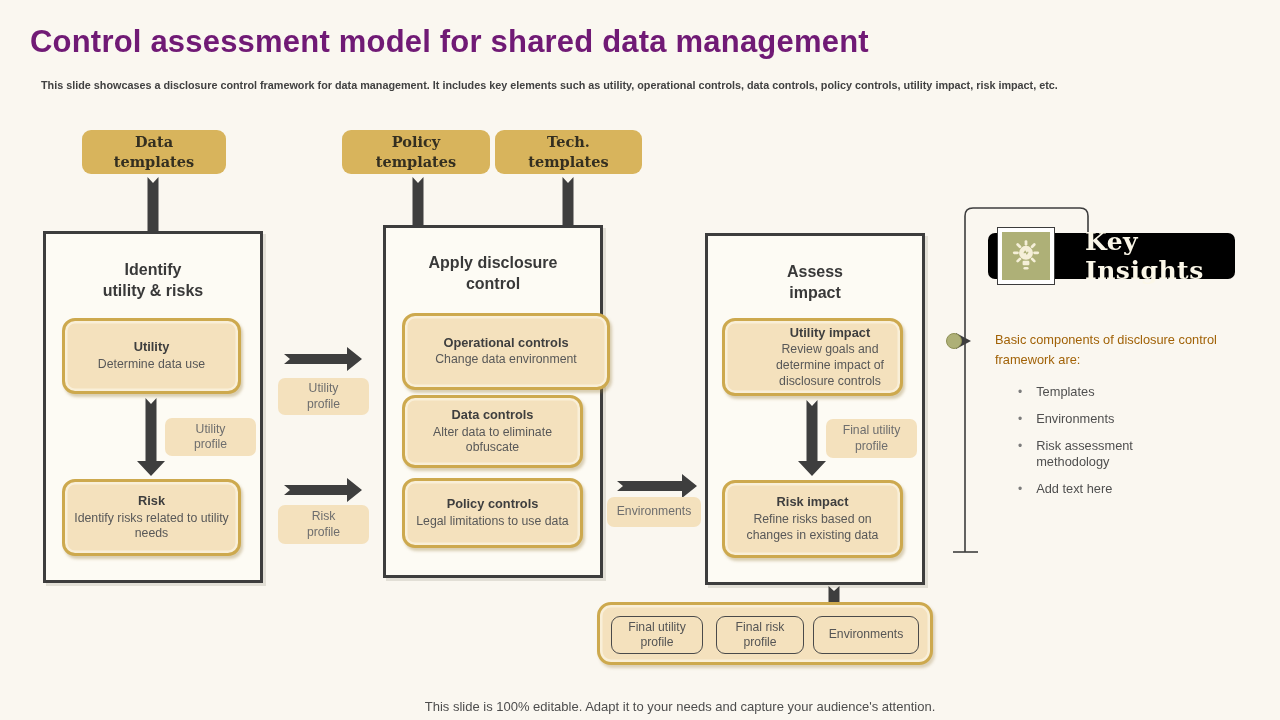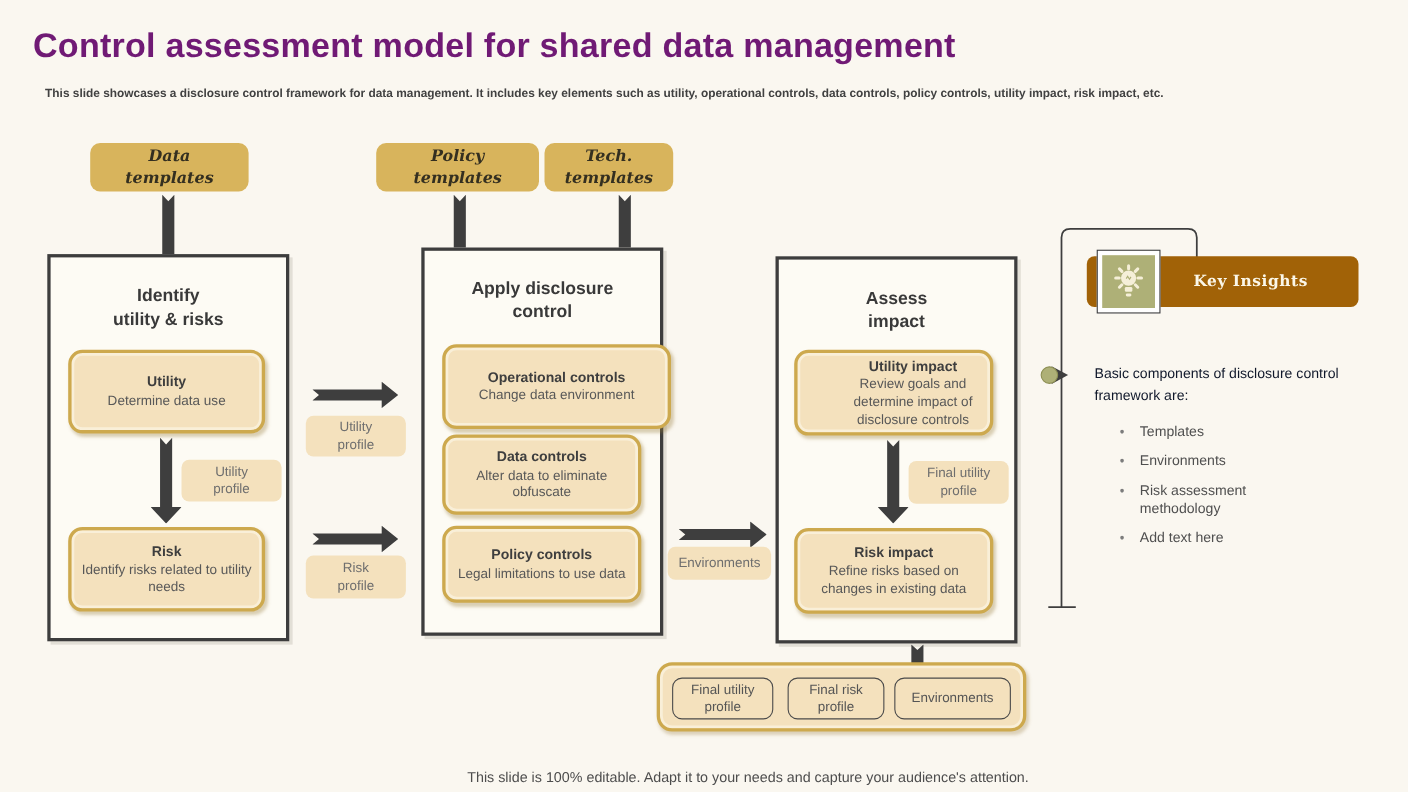--- a/index.html
+++ b/index.html
@@ -25,21 +25,21 @@
     font-size:10.8px; font-weight:700; color:#414141;margin-left:11px;
   }
 
   
   .gold-chip {
     background:#d8b45c;
     border-radius:9px;
     display:flex; align-items:center; justify-content:center;
     text-align:center; white-space:pre-line;
     font-family:"DejaVu Serif", serif; font-weight:700;
-    font-size:14.5px; line-height:1.35; color:#342f20;font-style:italic;
+    font-size:14.5px; line-height:1.35; color:#342f20;
   }
 
   
   .stage-box {
     border:3.5px solid #3d3d3d;
     background:#fdfbf4;
     box-shadow:3px 3px 0 rgba(95,88,70,.15);
   }
   .stage-header {
     position:absolute; left:0; width:100%;
@@ -79,39 +79,39 @@
   .output-box {
     border:1.4px solid #4a4a4a;
     border-radius:9px;
     display:flex; align-items:center; justify-content:center;
     text-align:center; white-space:pre-line;
     font-size:12.2px; line-height:1.25; color:#555;
   }
 
   
   .ki-banner {
-    background:#a16207;
+    background:#000000;
     border-radius:7px;
     display:flex; align-items:center;
     padding-left:97px;
     font-family:"DejaVu Serif", serif; font-weight:700;
-    font-size:14px; letter-spacing:.5px; color:#fbf7e8;
+    font-size:25px; letter-spacing:.5px; color:#fbf7e8;
   }
   .ki-iconframe {
     background:#ffffff;
     border:1.6px solid #3c3c3c;
     padding:4px;
   }
   .ki-iconfill {
     width:100%; height:100%;
     background:#aeb077;
     display:flex; align-items:center; justify-content:center;
   }
   .ki-intro {
-    font-size:12.8px; line-height:1.55; color:#0f172a;
+    font-size:12.8px; line-height:1.55; color:#a16207;
   }
   .ki-bullets { list-style:none; }
   .ki-bullets li {
     display:flex; gap:14px; margin-bottom:10px;
     font-size:12.8px; line-height:1.3; color:#4f4f4f;
   }
   .ki-bullets .dot { color:#7c7c7c; font-size:12px; line-height:1.4; }
 
   .footer {
     left:0; top:699px; width:100%;
@@ -123,21 +123,21 @@
 </head>
 <body>
 
 <div class="abs title">Control assessment model for shared data management</div>
 <div class="abs subtitle">This slide showcases a disclosure control framework for data management. It includes key elements such as utility, operational controls, data controls, policy controls, utility impact, risk impact, etc.</div>
 
 <div class="abs gold-chip" style="left: 82px; top: 130px; width: 144px; height: 44px; white-space: pre-line;">Data
 templates</div>
 <div class="abs gold-chip" style="left: 342px; top: 130px; width: 148px; height: 44px; white-space: pre-line;">Policy
 templates</div>
-<div class="abs gold-chip" style="left: 495px; top: 130px; width: 117px; height: 44px; white-space: pre-line;">Tech.
+<div class="abs gold-chip" style="left: 495px; top: 130px; width: 147px; height: 44px; white-space: pre-line;">Tech.
 templates</div>
 
 <svg class="abs" style="left:139px; top:177px;" width="28" height="74">
   <polygon points="8.5,0 14,6 19.5,0 19.5,59 28,59 14,74 0,59 8.5,59" fill="#3e3e3e"></polygon>
 </svg>
 <svg class="abs" style="left:404px; top:177px;" width="28" height="70">
   <polygon points="8.5,0 14,6 19.5,0 19.5,55 28,55 14,70 0,55 8.5,55" fill="#3e3e3e"></polygon>
 </svg>
 <svg class="abs" style="left:554px; top:177px;" width="28" height="70">
   <polygon points="8.5,0 14,6 19.5,0 19.5,55 28,55 14,70 0,55 8.5,55" fill="#3e3e3e"></polygon>

